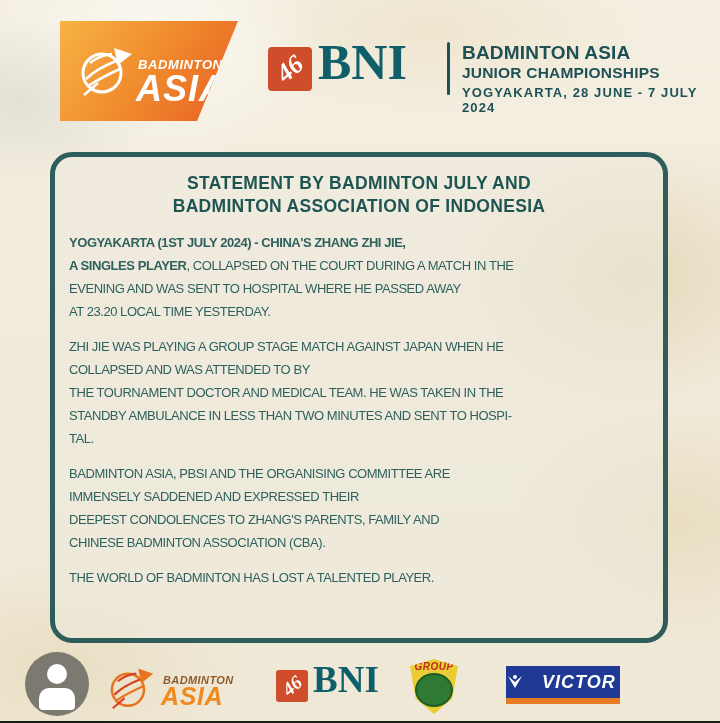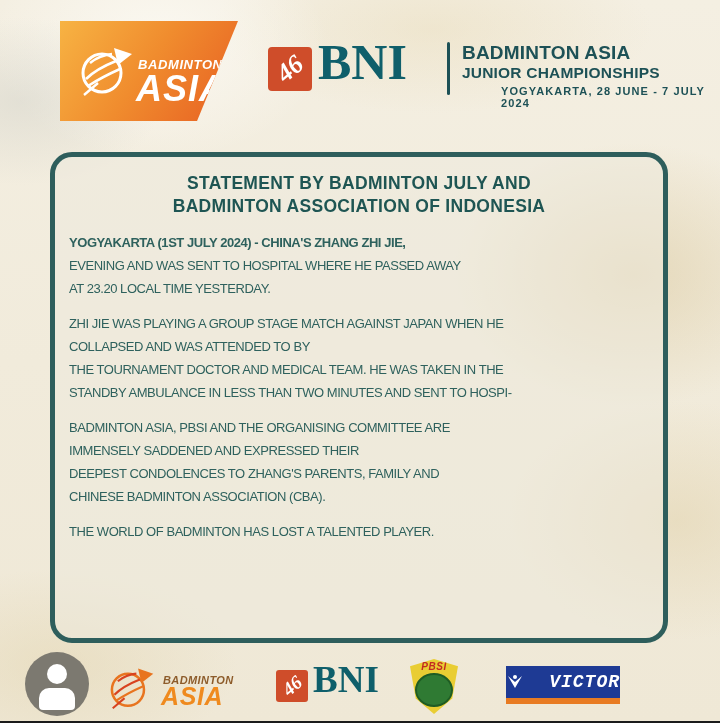--- a/index.html
+++ b/index.html
@@ -33,21 +33,21 @@
   }
   .bni-mark span{color:#fff;font-weight:700;font-size:26px;font-style:italic;
     transform:rotate(-40deg);font-family:"Liberation Serif",serif;}
   .bni-text{font-family:"Liberation Serif",serif;font-weight:700;color:#0f5f6b;}
   .hdr-bni-mark{left:268px;top:47px;}
   .hdr-bni-text{left:318px;top:33px;font-size:50px;}
   .hdr-divider{left:447px;top:42px;width:3px;height:53px;background:#1d5156;border-radius:2px;}
   .event{left:462px;top:42px;color:#1d5156;}
   .event-l1{font-weight:700;font-size:19px;letter-spacing:.2px;line-height:21px;}
   .event-l2{font-weight:700;font-size:15.5px;letter-spacing:.2px;line-height:19px;}
-  .event-l3{font-weight:700;font-size:11px;letter-spacing:1.1px;margin-top:3px;margin-left:39px;}
+  .event-l3{font-weight:700;font-size:13px;letter-spacing:1.1px;margin-top:3px;}
 
   
   .stmt-box{
     left:50px;top:152px;width:618px;height:491px;box-sizing:border-box;
     border:5px solid #2e5e5c;border-radius:22px;
     background:rgba(236,233,220,0.55);
     padding:12px 14px 0 14px;
   }
   .stmt-heading{
     text-align:center;color:#1e5553;font-weight:700;font-size:17.5px;
@@ -82,21 +82,21 @@
     left:410px;top:659px;width:48px;height:55px;
     clip-path:polygon(50% 0,100% 13%,88% 72%,50% 100%,12% 72%,0 13%);
     background:#e9cd33;
   }
   .pbsi .inner{position:absolute;left:5px;top:14px;width:38px;height:34px;
     border-radius:50%;background:#2f7a33;border:2px solid #1e5c24;box-sizing:border-box;}
   .pbsi .tag{position:absolute;left:0;top:2px;width:100%;text-align:center;
     color:#c22a22;font-weight:700;font-style:italic;font-size:10px;letter-spacing:.5px;}
   .victor-box{
     left:506px;top:666px;width:114px;height:32px;background:#1e3a94;
-    display:flex;align-items:center;justify-content:space-between;gap:5px;font-family:Liberation Mono, monospace;
+    display:flex;align-items:center;justify-content:flex-start;gap:18px;
   }
   .victor-text{color:#fff;font-weight:700;font-style:italic;font-size:18px;letter-spacing:1px;}
   .victor-bar{left:506px;top:698px;width:114px;height:6px;background:#e87b22;}
   .bottom-edge{left:0;top:721px;width:720px;height:2px;background:#1b1b1b;}
 </style>
 </head>
 <body>
 
 <div class="canvas">
 
@@ -127,29 +127,31 @@
   </div>
 
   <div class="abs stmt-box">
     <div class="stmt-heading">
       <div>STATEMENT BY BADMINTON JULY AND</div>
       <div>BADMINTON ASSOCIATION OF INDONESIA</div>
     </div>
 
     <div class="stmt-p mt-head">
       <div class="b">YOGYAKARTA (1ST JULY 2024) - CHINA'S ZHANG ZHI JIE,</div>
+      <div><span class="b">A SINGLES PLAYER</span><span>, COLLAPSED ON THE COURT DURING A MATCH IN THE</span></div>
       <div>EVENING AND WAS SENT TO HOSPITAL WHERE HE PASSED AWAY</div>
       <div>AT 23.20 LOCAL TIME YESTERDAY.</div>
     </div>
 
     <div class="stmt-p mt-para">
       <div>ZHI JIE WAS PLAYING A GROUP STAGE MATCH AGAINST JAPAN WHEN HE</div>
       <div>COLLAPSED AND WAS ATTENDED TO BY</div>
       <div>THE TOURNAMENT DOCTOR AND MEDICAL TEAM. HE WAS TAKEN IN THE</div>
       <div>STANDBY AMBULANCE IN LESS THAN TWO MINUTES AND SENT TO HOSPI-</div>
+      <div>TAL.</div>
     </div>
 
     <div class="stmt-p mt-para">
       <div>BADMINTON ASIA, PBSI AND THE ORGANISING COMMITTEE ARE</div>
       <div>IMMENSELY SADDENED AND EXPRESSED THEIR</div>
       <div>DEEPEST CONDOLENCES TO ZHANG'S PARENTS, FAMILY AND</div>
       <div>CHINESE BADMINTON ASSOCIATION (CBA).</div>
     </div>
 
     <div class="stmt-p mt-para">THE WORLD OF BADMINTON HAS LOST A TALENTED PLAYER.</div>
@@ -172,21 +174,21 @@
   <div class="abs ft-ba-word1">BADMINTON</div>
   <div class="abs ft-ba-word2">ASIA</div>
 
   <div class="abs bni-mark ft-bni-mark">
     <span>46</span>
   </div>
   <div class="abs bni-text ft-bni-text">BNI</div>
 
   <div class="abs pbsi">
     <div class="inner"></div>
-    <div class="tag">PBSI</div>
+    <div class="tag">GROUP</div>
   </div>
 
   <div class="abs victor-box">
     <svg width="18" height="16" viewBox="0 0 18 16">
       <path d="M2 2 L9 14 L16 2 L9 8 Z" fill="#fff"></path>
       <circle cx="9" cy="3" r="2" fill="#fff"></circle>
     </svg>
     <span class="victor-text">VICTOR</span>
   </div>
   <div class="abs victor-bar"></div>

